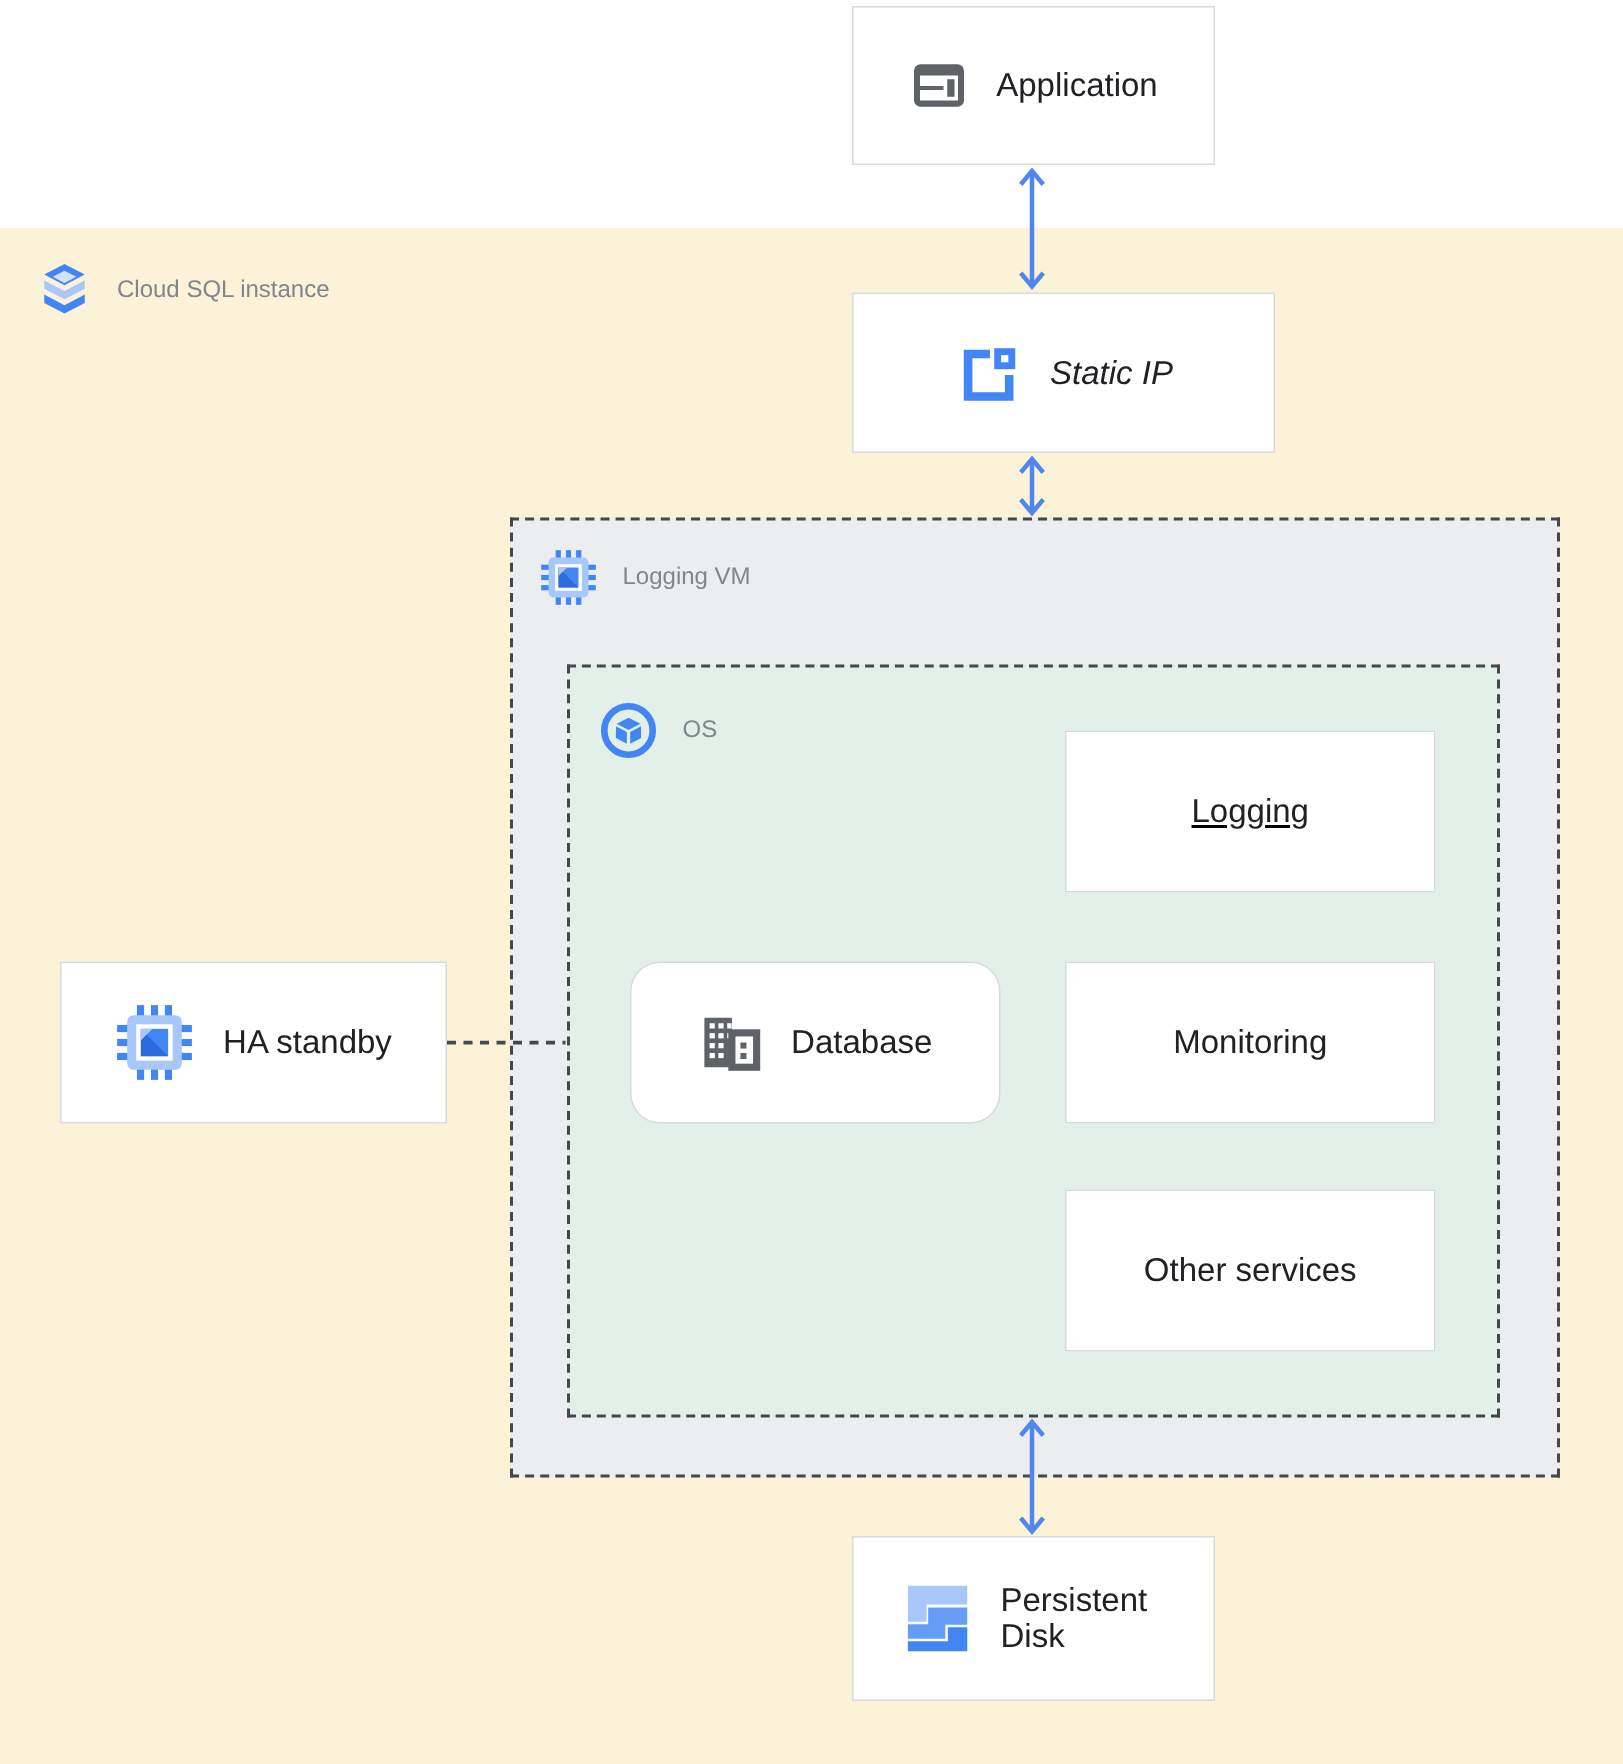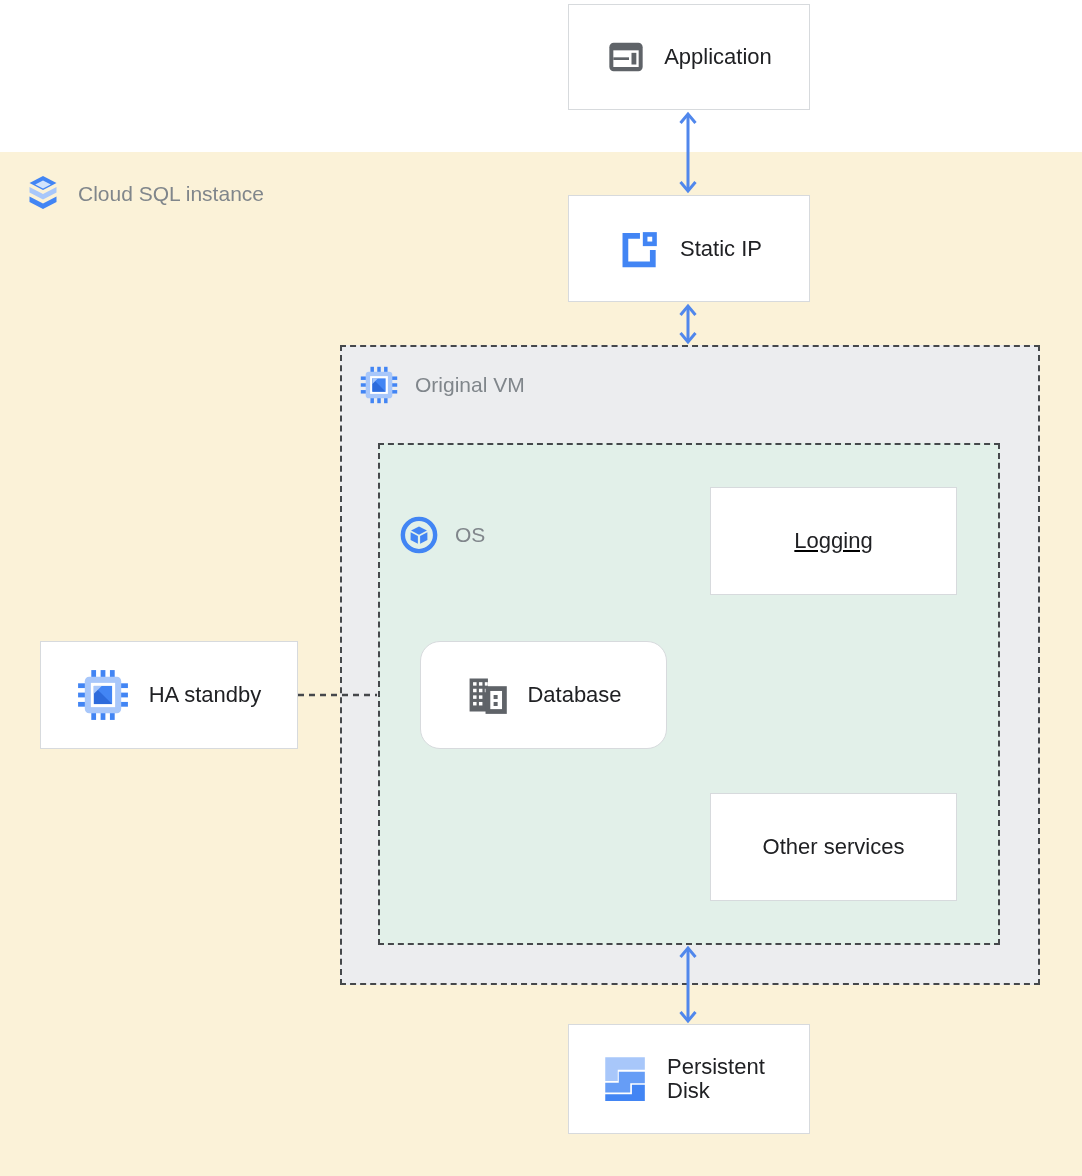--- a/index.html
+++ b/index.html
@@ -7,30 +7,30 @@
     position:relative;width:1082px;height:1176px;
     font-family:"Liberation Sans",sans-serif;
     background:#ffffff;overflow:hidden;
   }
   
   .region{position:absolute;box-sizing:border-box;}
   .region-cream{left:0;top:152px;width:1082px;height:1024px;background:#FBF2D8;}
   .region-vm{left:340px;top:345px;width:700px;height:640px;background:#ECEDEF;border:2px dashed #45484B;}
   .region-os{left:378px;top:443px;width:622px;height:502px;background:#E2F0E9;border:2px dashed #45484B;}
   .region-label{position:absolute;display:flex;align-items:center;gap:17px;}
-  .region-label .txt{font-size:21px;color:#80868B;white-space:nowrap;}
+  .region-label .txt{font-size:16px;color:#80868B;white-space:nowrap;}
   
   .node{
     position:absolute;box-sizing:border-box;background:#fff;
     border:1.5px solid #D7DADD;display:flex;align-items:center;justify-content:center;gap:18px;
     z-index:3;
   }
   .node .lbl{font-size:22px;color:#202124;white-space:nowrap;text-align:right;}
   .node-application{left:568px;top:4px;width:242px;height:106px;}
-  .node-static-ip{left:568px;top:195px;width:242px;height:107px;}
+  .node-static-ip{left:568px;top:195px;width:282px;height:107px;font-style:italic;}
   .node-logging{left:710px;top:487px;width:247px;height:108px;text-decoration:underline;}
   .node-database{left:420px;top:641px;width:247px;height:108px;border-radius:20px;}
   .node-monitoring{left:710px;top:641px;width:247px;height:108px;}
   .node-other-services{left:710px;top:793px;width:247px;height:108px;}
   .node-ha-standby{left:40px;top:641px;width:258px;height:108px;gap:20px;}
   .node-persistent-disk{left:568px;top:1024px;width:242px;height:110px;gap:18px;}
   .node-persistent-disk .lbl{white-space:normal;width:112px;line-height:24px;text-align:left;}
   
   .overlay{position:absolute;left:0;top:0;z-index:2;pointer-events:none;}
   .icon{flex:0 0 auto;display:block;}
@@ -67,25 +67,25 @@
         <rect x="20.1" y="6.6" width="3.4" height="2.2"></rect>
           <rect x="20.1" y="10.9" width="3.4" height="2.2"></rect>
           <rect x="20.1" y="15.2" width="3.4" height="2.2"></rect>
       </g>
       <rect x="3.6" y="3.6" width="16.8" height="16.8" rx="2" fill="#A8C7FA"></rect>
       <rect x="6.4" y="6.4" width="11.2" height="11.2" fill="#ffffff"></rect>
       <rect x="7.8" y="7.8" width="8.4" height="8.4" fill="#4285F4"></rect>
       <polygon points="7.8,7.8 7.8,16.2 16.2,16.2" fill="#2D6BDC"></polygon>
       <polygon points="7.8,7.8 11.4,7.8 7.8,11.4" fill="#A8C7FA"></polygon>
     </svg>
-    <span class="txt">Original VM</span>
+    <span class="txt">Logging VM</span>
   </div>
 
   <div class="region region-os"></div>
-  <div class="region-label" style="left:400px;top:468px;margin-top:48px;">
+  <div class="region-label" style="left:400px;top:468px;">
     <svg class="icon" width="38" height="38" viewBox="0 0 24 24">
       <circle cx="12" cy="12" r="10.2" fill="none" stroke="#4285F4" stroke-width="2.8"></circle>
       <polygon points="12,6.6 17,9.2 12,11.8 7,9.2" fill="#4285F4"></polygon>
       <polygon points="6.7,10.2 11.3,12.6 11.3,17.6 6.7,15.2" fill="#4285F4"></polygon>
       <polygon points="17.3,10.2 12.7,12.6 12.7,17.6 17.3,15.2" fill="#4285F4"></polygon>
     </svg>
     <span class="txt">OS</span>
   </div>
 
   <svg class="overlay" width="1082" height="1176" viewBox="0 0 1082 1176">
@@ -145,20 +145,23 @@
         <rect x="4.4" y="15.8" width="1.9" height="1.9"></rect>
           <rect x="7.6" y="15.8" width="1.9" height="1.9"></rect>
       </g>
       <rect x="12.5" y="8.5" width="9" height="12.5" fill="none" stroke="#5F6368" stroke-width="2.6"></rect>
       <rect x="15.6" y="12" width="2.2" height="2.2" fill="#5F6368"></rect>
       <rect x="15.6" y="15.8" width="2.2" height="2.2" fill="#5F6368"></rect>
     </svg>
     <span class="lbl">Database</span>
   </div>
 
+  <div class="node node-monitoring">
+    <span class="lbl">Monitoring</span>
+  </div>
 
   <div class="node node-ha-standby">
     <svg class="icon" width="52" height="52" viewBox="0 0 24 24">
       <g fill="#4285F4">
         <rect x="6.6" y="0.5" width="2.2" height="3.4"></rect>
           <rect x="10.9" y="0.5" width="2.2" height="3.4"></rect>
           <rect x="15.2" y="0.5" width="2.2" height="3.4"></rect>
         <rect x="6.6" y="20.1" width="2.2" height="3.4"></rect>
           <rect x="10.9" y="20.1" width="2.2" height="3.4"></rect>
           <rect x="15.2" y="20.1" width="2.2" height="3.4"></rect>

